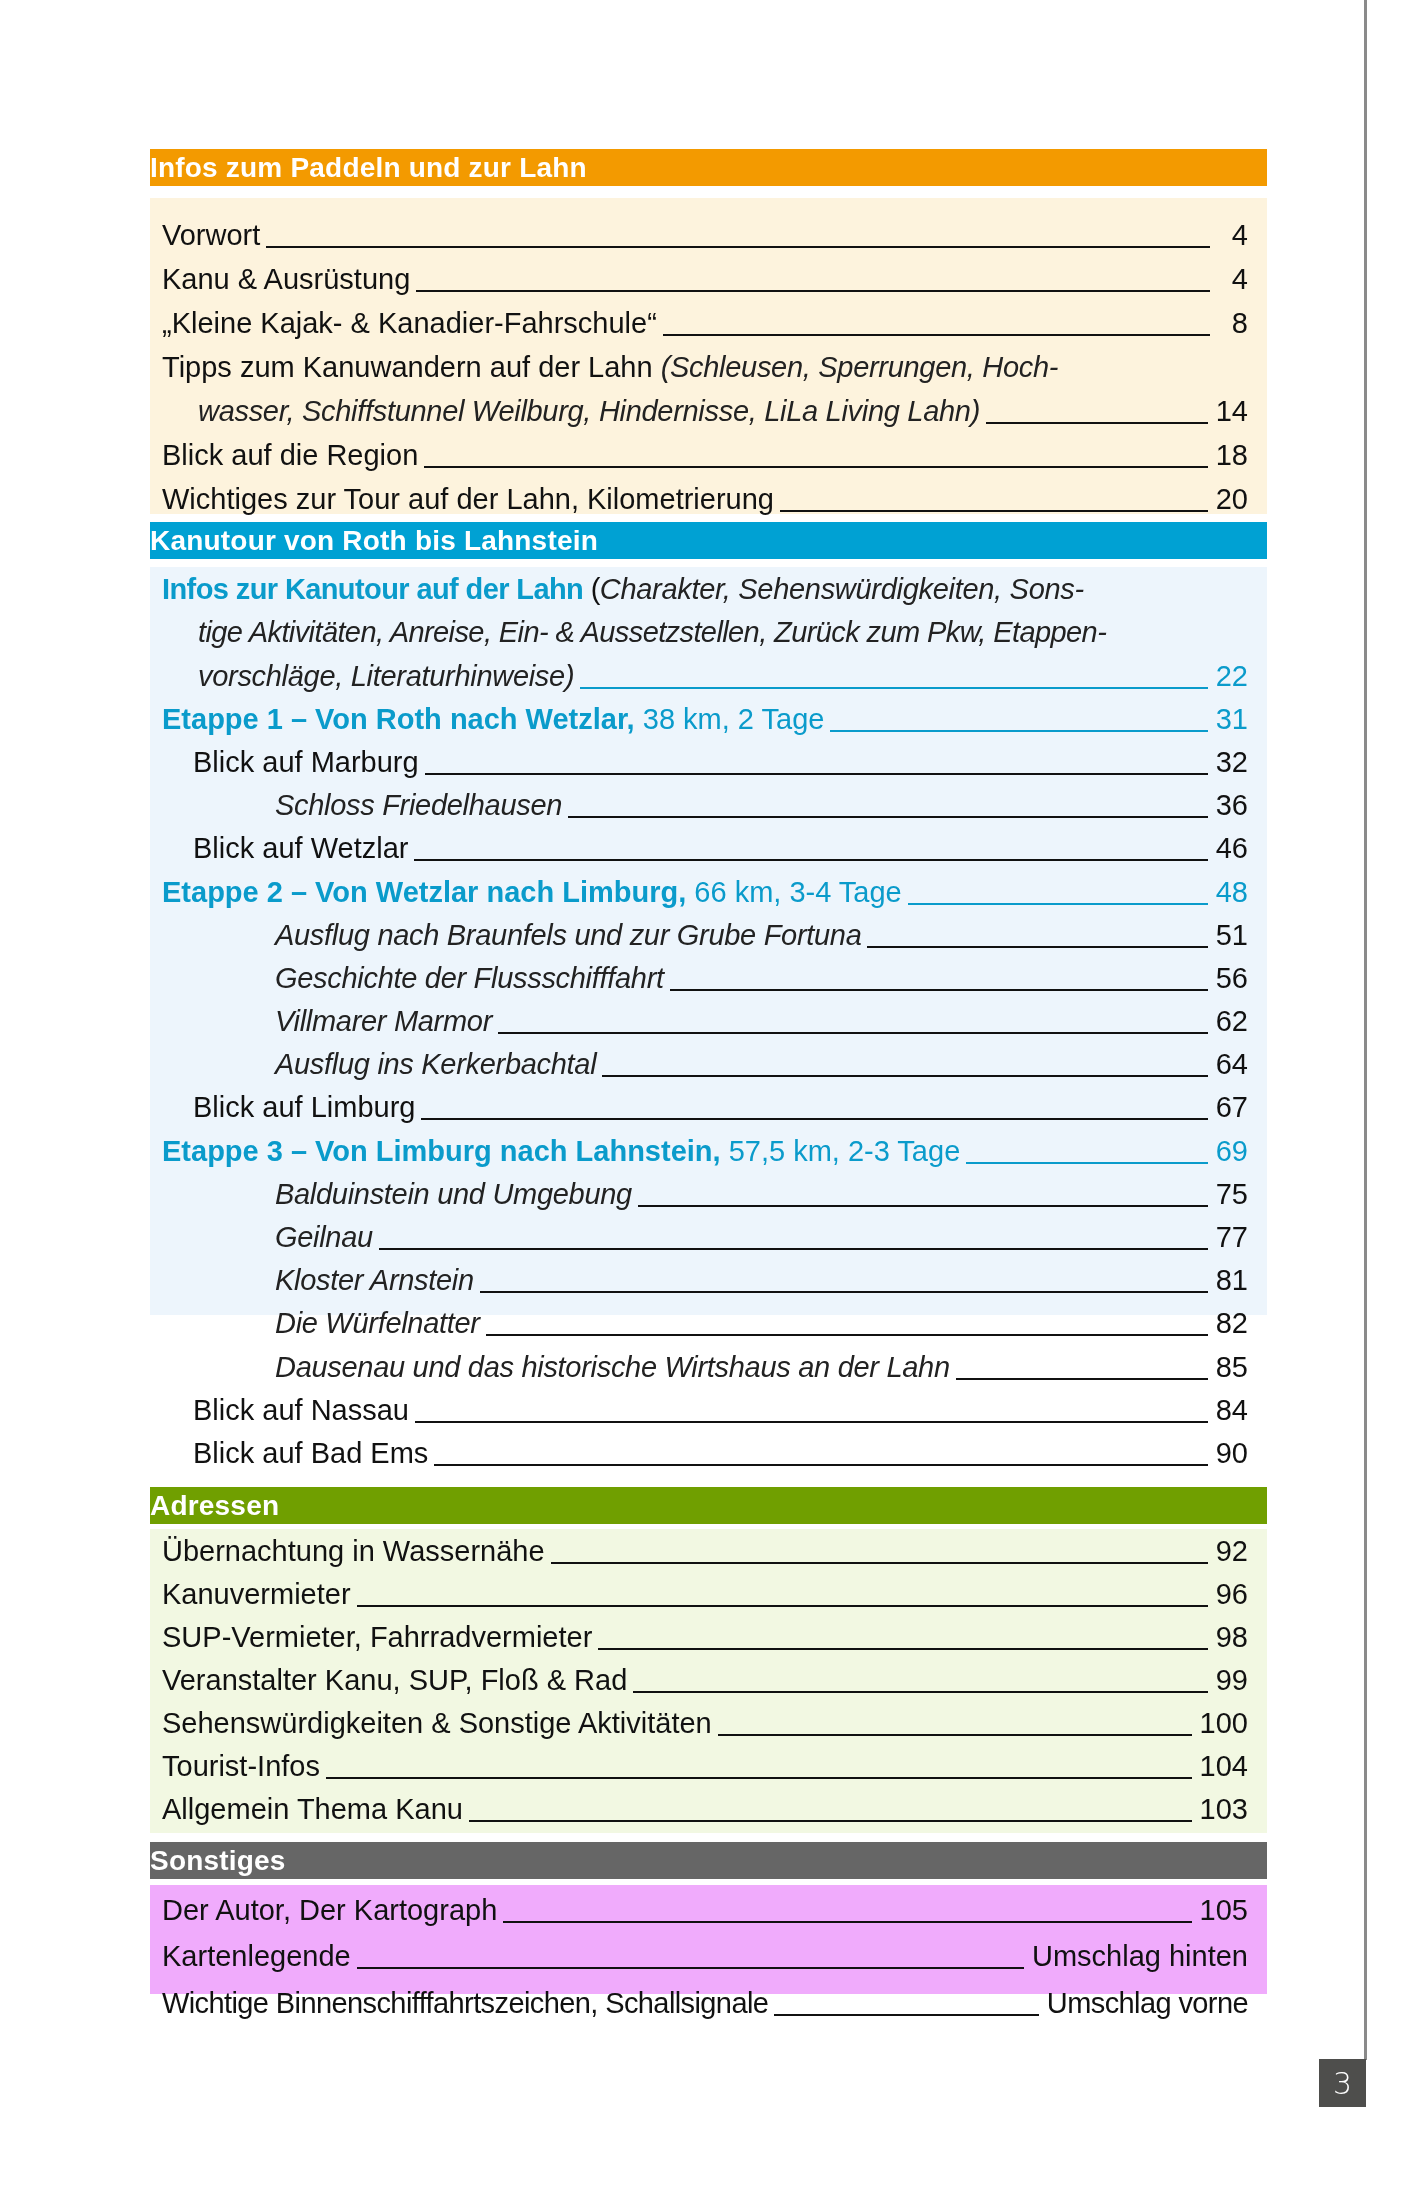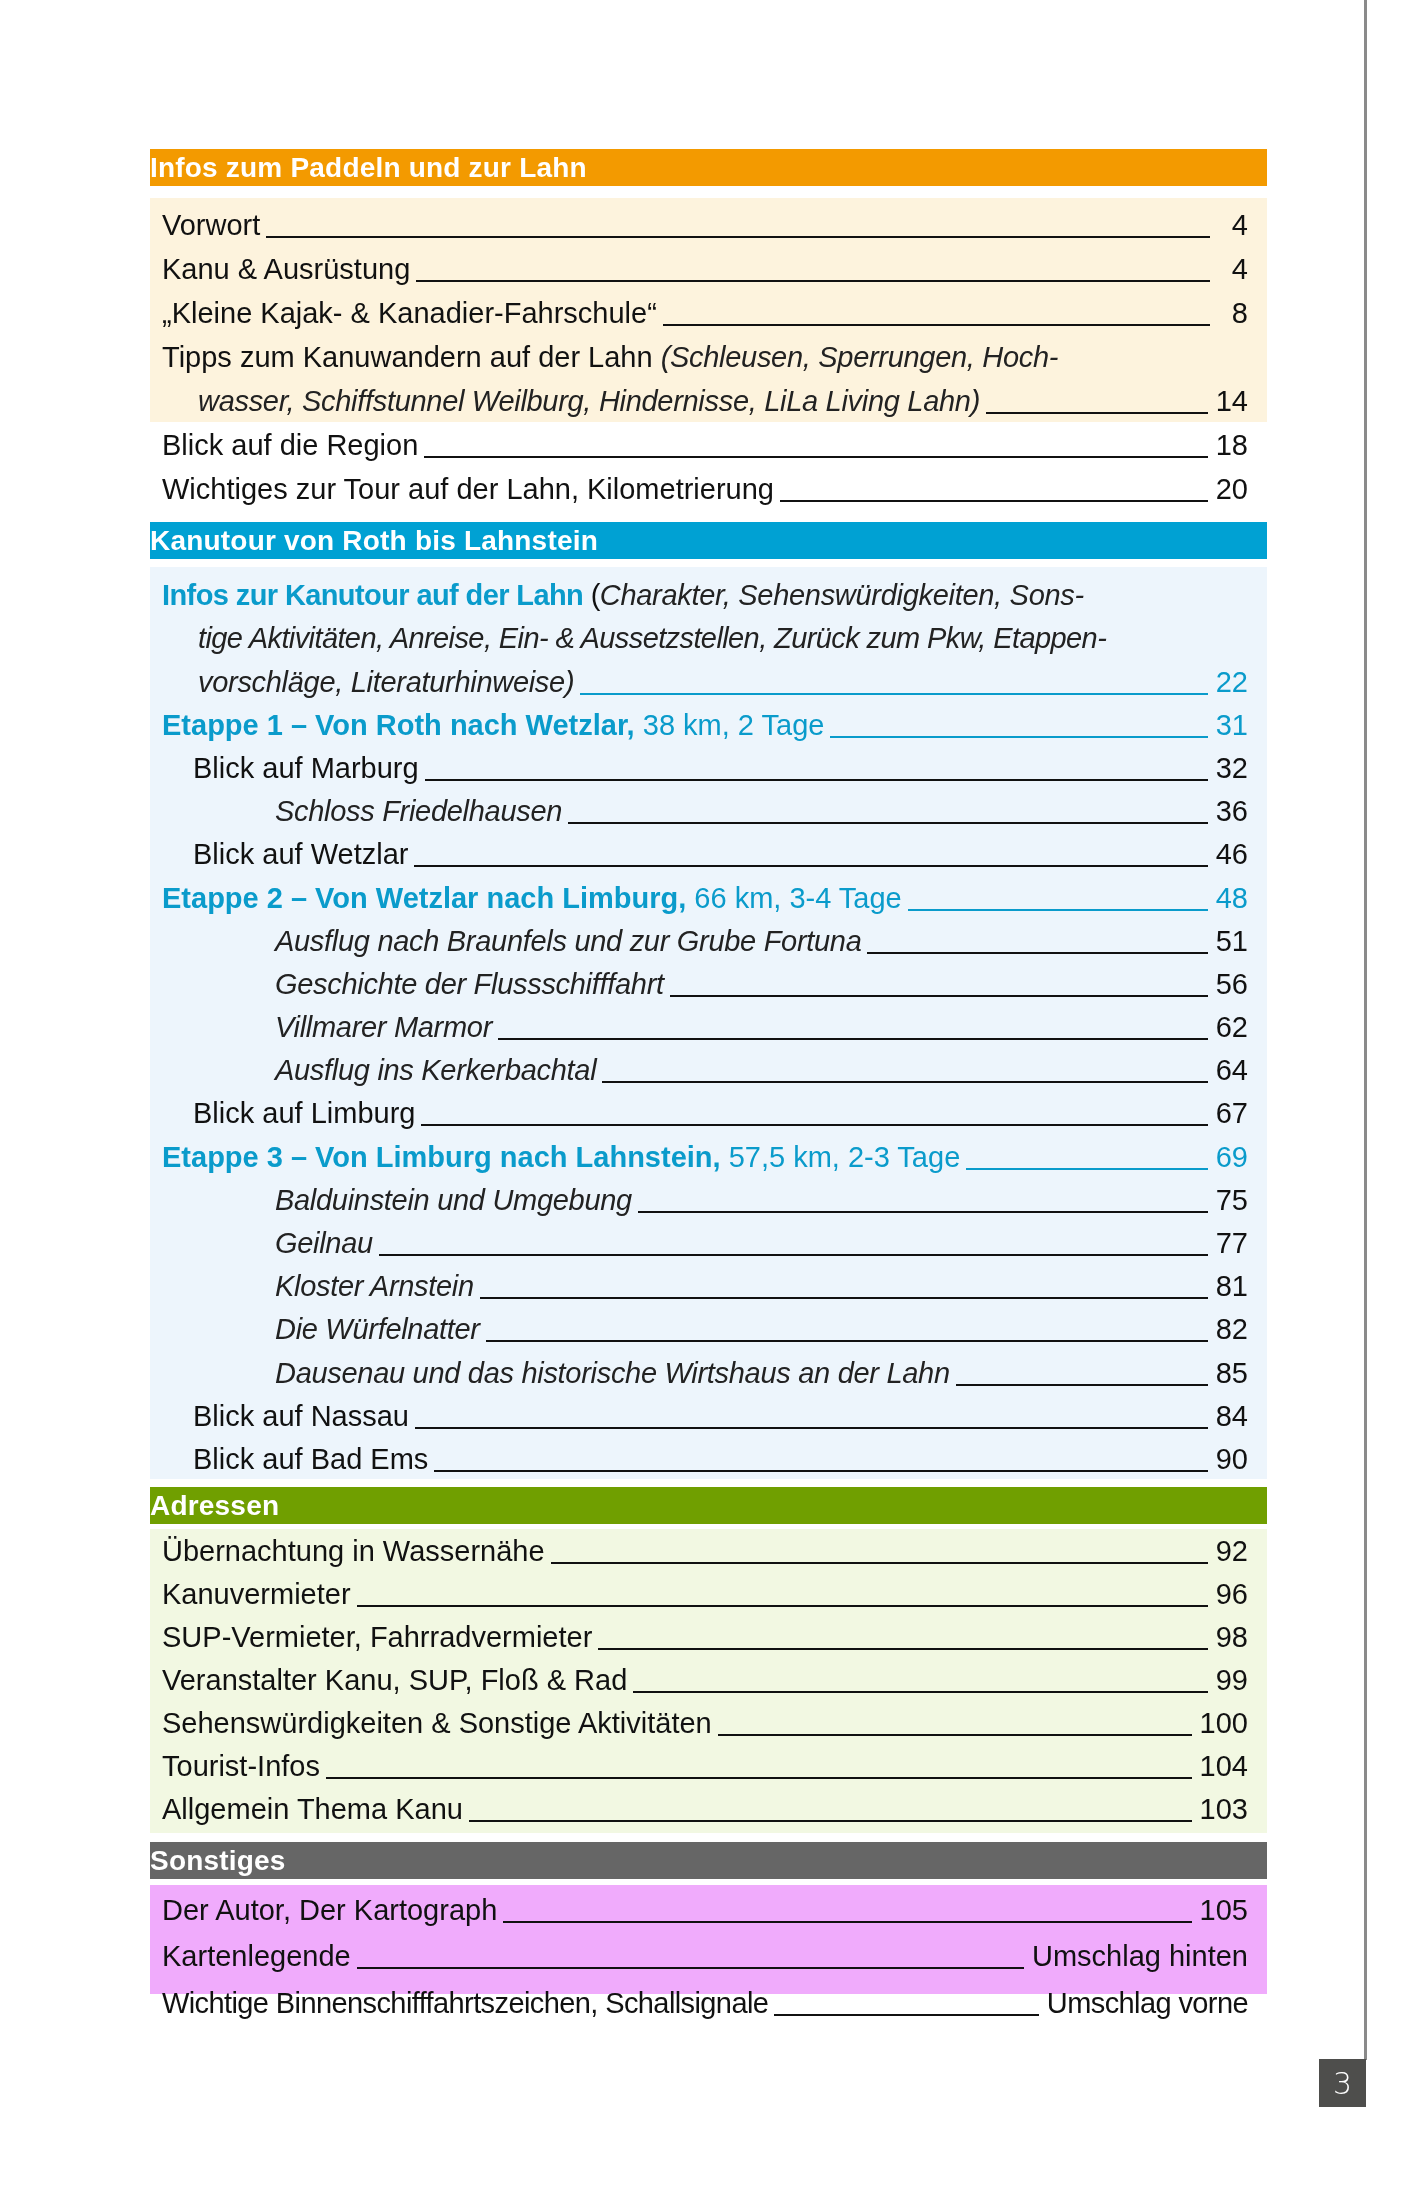--- a/index.html
+++ b/index.html
@@ -9,22 +9,22 @@
   .page-num { position:absolute; left:1319px; top:2059px; width:47px; height:48px; background:#4e4e4c;
               color:#fff; font-family:"DejaVu Sans", sans-serif; font-size:30px; font-weight:300;
               display:flex; align-items:center; justify-content:center; }
   .bar { position:absolute; left:150px; width:1117px; height:37px; color:#fff; font-size:28px;
          font-weight:bold; display:flex; align-items:center; justify-content:flex-start; letter-spacing:0.2px; }
   .bar.orange { background:#F39A00; top:149px; }
   .bar.blue { background:#00A1D3; top:522px; }
   .bar.green { background:#709F00; top:1487px; }
   .bar.gray { background:#666666; top:1842px; }
   .box { position:absolute; left:150px; width:1117px; box-sizing:border-box; padding:0 19px 0 12px; }
-  .box.orange { background:#FDF3DD; top:198px; height:224px; padding-top:6px; }
-  .box.blue { background:#EDF5FC; top:567px; height:912px; padding-top:8px; }
+  .box.orange { background:#FDF3DD; top:198px; height:316px; padding-top:16px; }
+  .box.blue { background:#EDF5FC; top:567px; height:748px; padding-top:2px; }
   .box.green { background:#F2F8E2; top:1529px; height:304px; padding-top:2px; }
   .box.gray { background:#f0abfc; top:1885px; height:109px; padding-top:1px; }
   .row { display:flex; align-items:flex-end; font-size:29px; line-height:1; white-space:nowrap; }
   .box.orange .row { height:44px; }
   .box.blue .row { height:43.2px; }
   .box.green .row { height:43px; }
   .box.gray .row { height:46.5px; }
   .row .label { flex:0 0 auto; padding-bottom:8px; }
   .row .leader { flex:1 1 auto; border-bottom:2px solid #111; margin:0 8px 10px 6px; min-width:20px; }
   .row .page { flex:0 0 auto; padding-bottom:8px; text-align:right; min-width:30px; }

